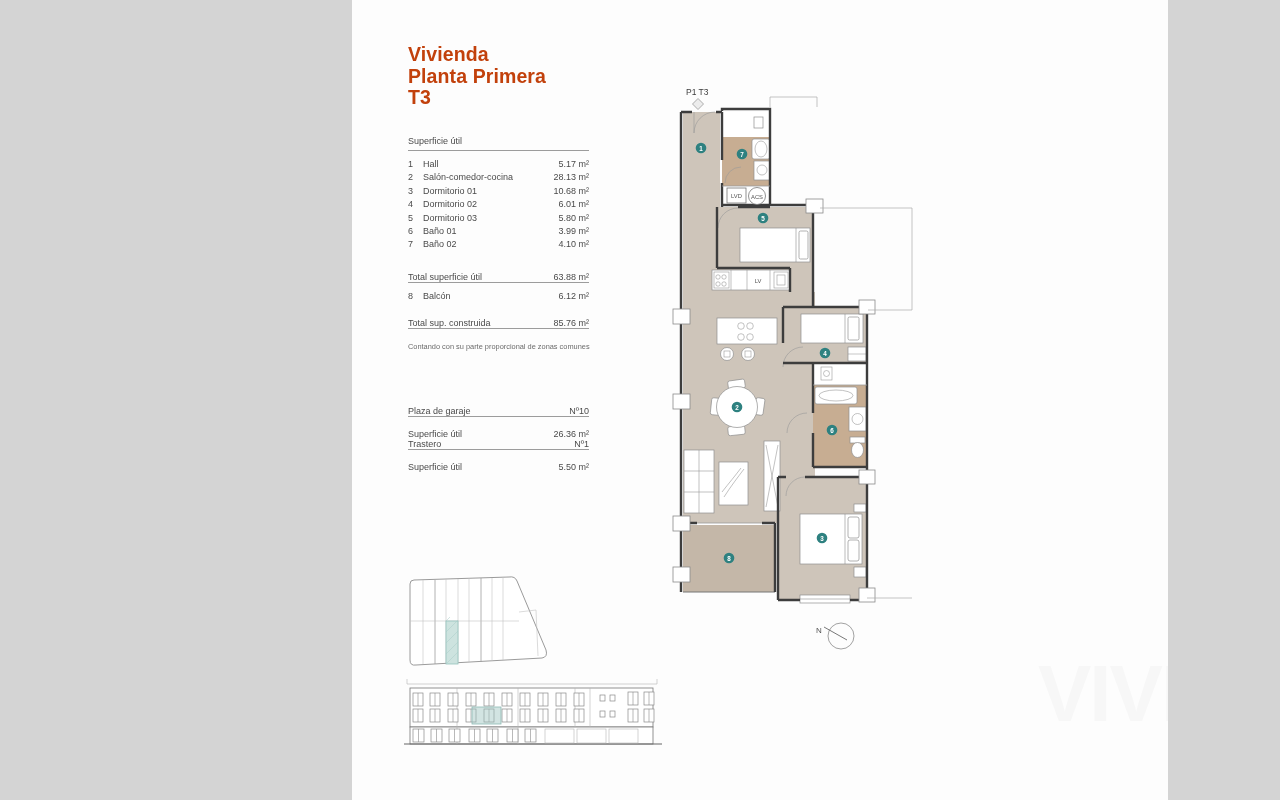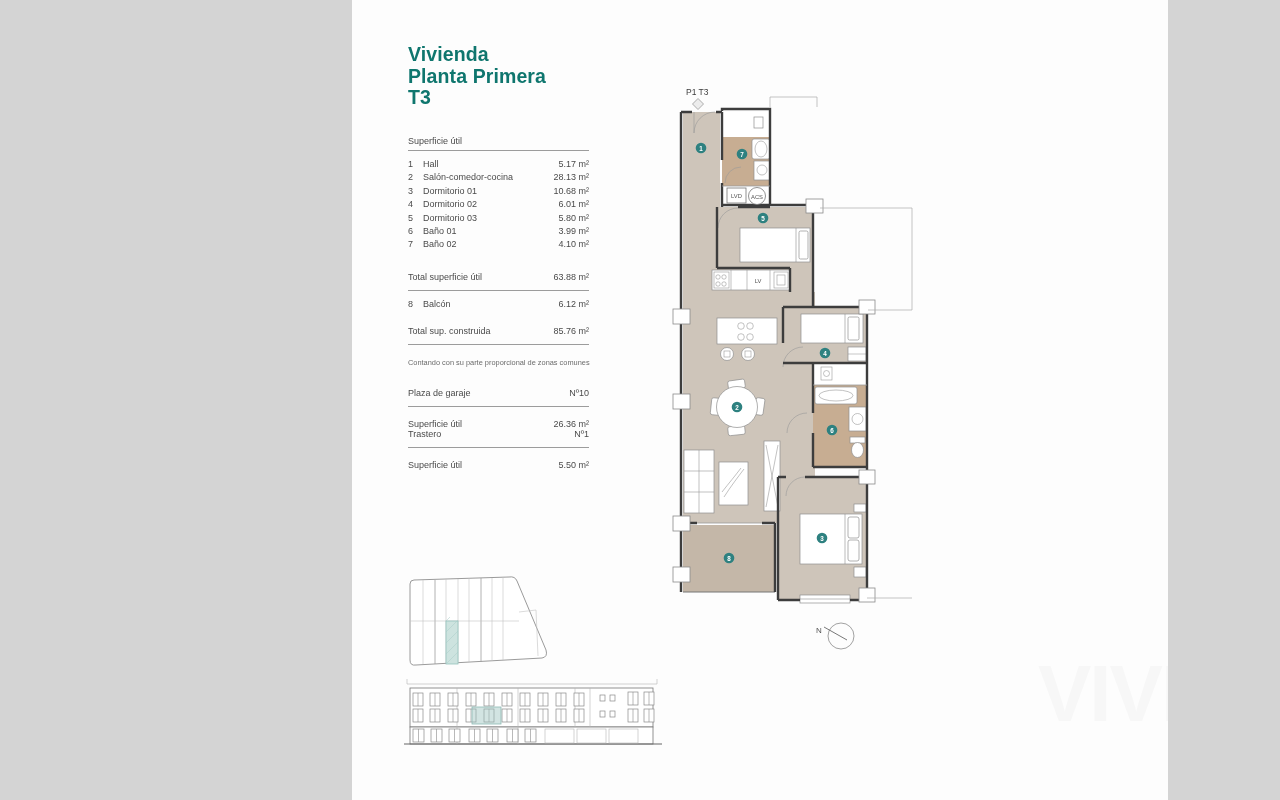--- a/index.html
+++ b/index.html
@@ -11,36 +11,36 @@
   }
   .page{
     position:absolute;left:352px;top:0;
     width:816px;height:800px;
     background:#fdfdfd;
     overflow:hidden;
   }
   .abs{position:absolute;}
   .title-block{
     left:56px;top:44px;
-    font-size:19.5px;font-weight:700;color:#0f766e;
+    font-size:19.5px;font-weight:700;color:#c2410c;
     line-height:21.5px;letter-spacing:.1px;
   }
   .tbl{left:56px;width:181px;color:#4a4a4a;font-size:9px;}
   .sec-hdr{
     display:flex;justify-content:space-between;
     border-bottom:1px solid #9c9c9c;
     padding-bottom:4px;
   }
   .trow{display:flex;height:13.4px;}
   .tnum{width:15px;}
   .tlabel{flex:1;}
   .tval{text-align:right;}
   .totrow{
     display:flex;justify-content:space-between;
-    border-bottom:1px solid #9c9c9c;padding-bottom:8px;
+    border-bottom:1px solid #9c9c9c;padding-bottom:0;
   }
   .plainrow{display:flex;justify-content:space-between;}
   .note{font-size:7.4px;color:#6b6b6b;white-space:nowrap;margin-top:13px;}
   .mt8{margin-top:8px;} .mt14{margin-top:14px;} .mt18{margin-top:19px;}
   svg{display:block;font-family:"Liberation Sans",sans-serif;}
   .wall{stroke:#3d3d3d;stroke-width:2.4;fill:none;stroke-linecap:butt;}
   .thinline{stroke:#9a9a9a;stroke-width:.8;fill:none;}
   .nbr{stroke:#ababab;stroke-width:.7;fill:none;}
   .furn{fill:#ffffff;stroke:#8f8f8f;stroke-width:.7;}
   .furnl{fill:none;stroke:#999999;stroke-width:.6;}
@@ -123,21 +123,21 @@
       <span class="tval">6.12 m²</span>
     </div>
     <div class="mt14"></div>
     <div class="totrow">
       <span>Total sup. construida</span>
       <span>85.76 m²</span>
     </div>
     <div class="note">Contando con su parte proporcional de zonas comunes</div>
   </div>
 
-  <div class="abs tbl" style="top:388px;text-align:right;">
+  <div class="abs tbl" style="top:406px;text-align:right;">
     <div class="totrow">
       <span>Plaza de garaje</span>
       <span>Nº10</span>
     </div>
     <div class="plainrow" style="margin-top:12px;">
       <span>Superficie útil</span>
       <span>26.36 m²</span>
     </div>
     <div class="totrow" style="">
       <span>Trastero</span>

